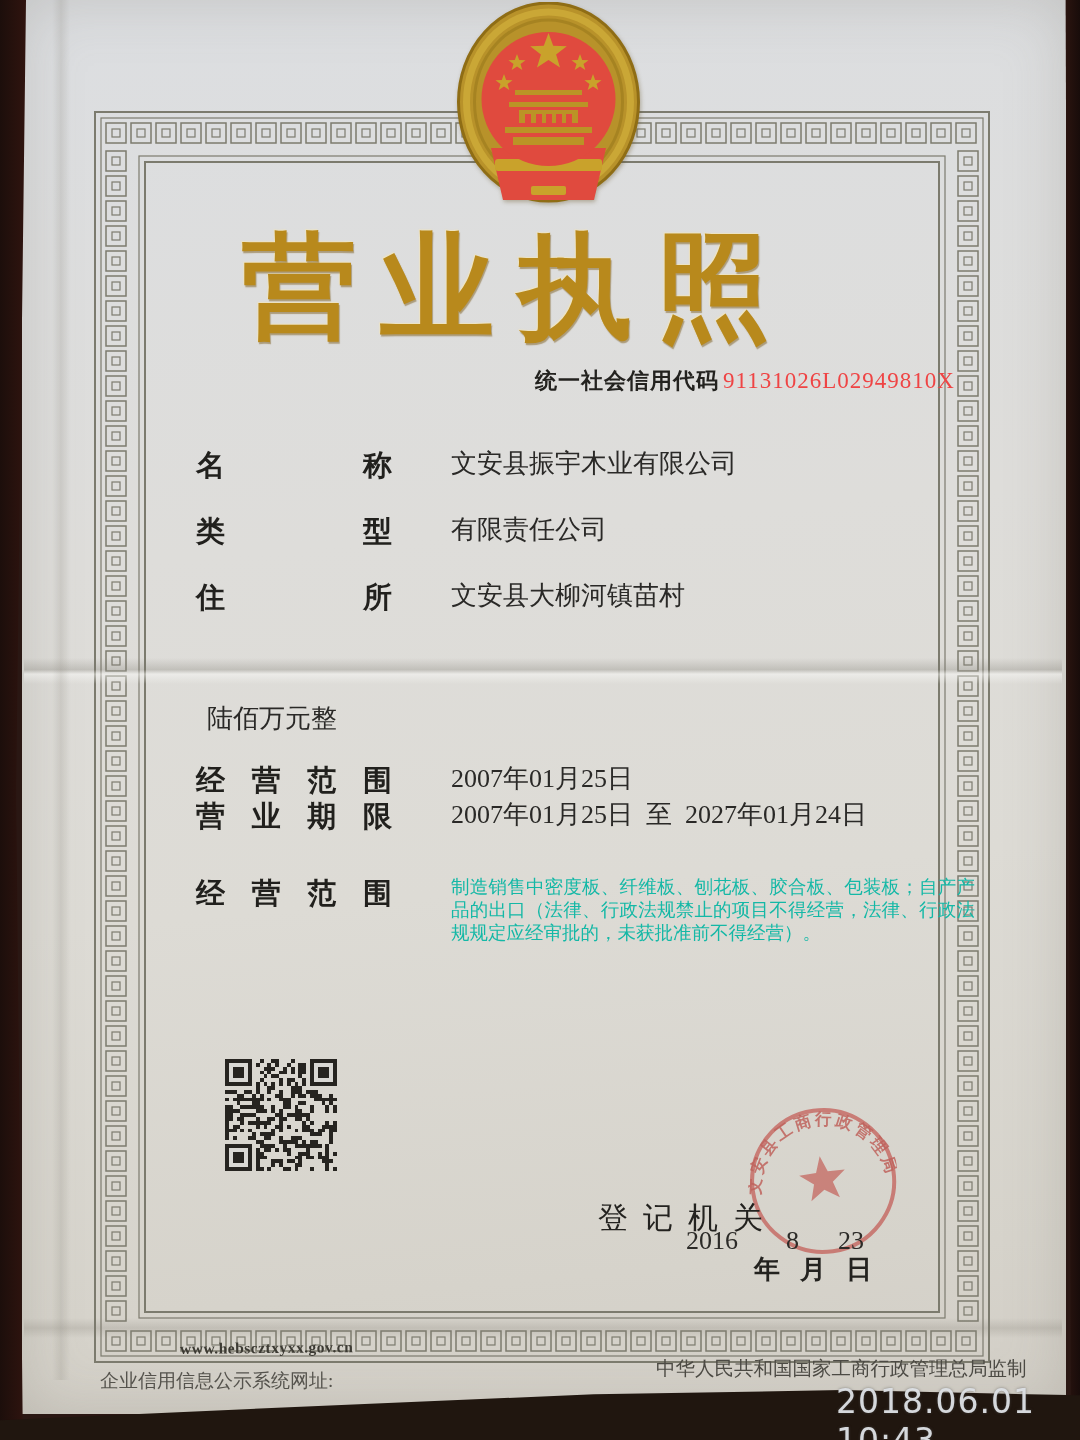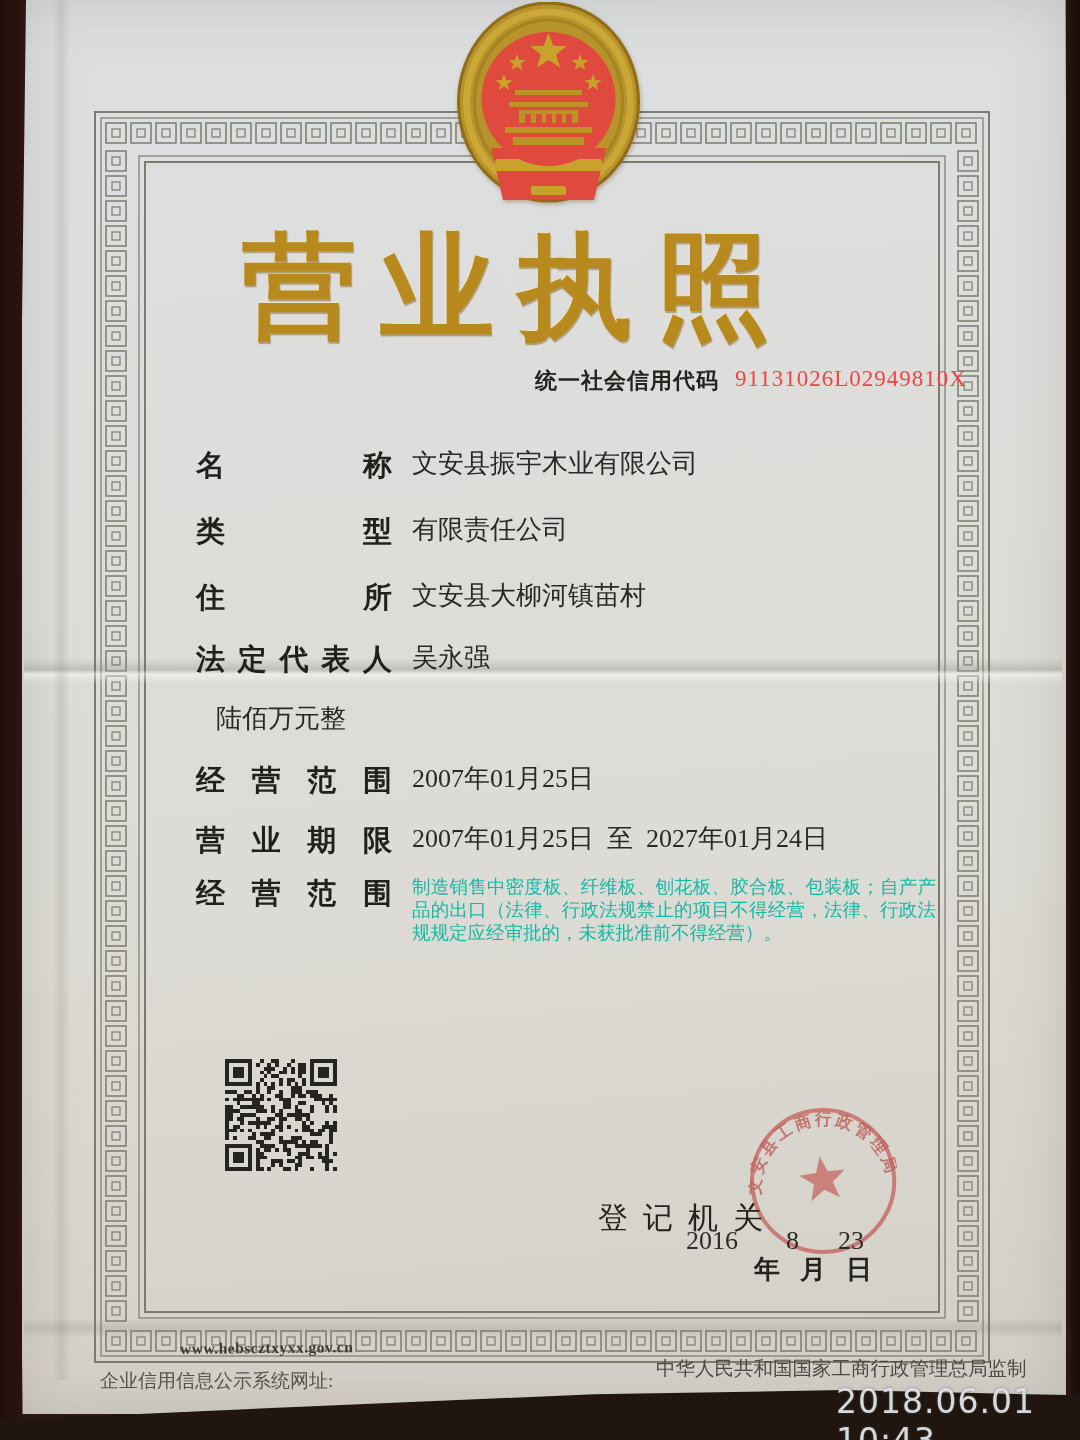--- a/index.html
+++ b/index.html
@@ -32,35 +32,35 @@
   
   .emblem{position:absolute;left:457px;top:2px;width:183px;height:202px;filter:drop-shadow(1px 2px 2px rgba(90,70,20,.35));}
   
   .title-row{
     position:absolute;left:242px;top:224px;width:528px;display:flex;justify-content:space-between;
     font-size:114px;font-weight:bold;color:#b8891c;line-height:1.1;
     text-shadow:1px 2px 1px rgba(110,75,5,.45),-1px -1px 1px rgba(255,235,170,.5);
     font-family:"Liberation Sans",sans-serif;
   }
   
-  .code-row{position:absolute;left:535px;top:366px;display:flex;gap:16px;align-items:flex-start;}
+  .code-row{position:absolute;left:535px;top:366px;display:flex;gap:4px;align-items:center;}
   .code-label{font-size:22px;font-weight:bold;color:#23221f;letter-spacing:1px;}
   .code-value{font-size:23px;color:#ef4444;font-family:Liberation Serif, serif;letter-spacing:1px;}
   
-  .row{position:absolute;left:196px;display:flex;align-items:flex-start;}
+  .row{position:absolute;left:196px;display:flex;align-items:flex-start;gap:48px;}
   .row .label{
     width:196px;flex:0 0 196px;font-size:29px;font-weight:bold;color:#21201d;
     text-align:justify;text-align-last:justify;line-height:1.2;
   }
   .row .value{
-    margin-left:20px;font-size:26px;color:#2a2927;font-family:"Liberation Serif",serif;
+    margin-left:11px;font-size:26px;color:#2a2927;font-family:"Liberation Serif",serif;
     white-space:pre-wrap;line-height:1.25;
   }
   .r0{top:448px}.r1{top:514px}.r2{top:580px}.r3{top:642px}
-  .r4{top:703px}.r5{top:763px}.r6{top:823px}.r7{top:876px}
+  .r4{top:703px}.r5{top:763px}.r6{top:799px}.r7{top:876px}
   .r7 .value{font-size:18.5px;width:524px;line-height:23px;color:#14b8a6;text-align:justify;}
   
   .qr{position:absolute;left:225px;top:1059px;}
   
   .seal{position:absolute;left:748px;top:1104px;opacity:.85;transform:rotate(-8deg);}
   
   .reg-label{position:absolute;left:560px;top:1198px;font-size:30px;font-weight:normal;color:#23221f;letter-spacing:15px;margin-left:38px;}
   .reg-num{position:absolute;font-size:26px;color:#2c2b28;font-family:"Liberation Serif",serif;}
   .reg-year{left:686px;top:1226px;}
   .reg-month{left:786px;top:1226px;}
@@ -475,24 +475,20 @@
     <div class="value">文安县振宇木业有限公司</div>
   </div>
   <div class="row r1">
     <div class="label">类型</div>
     <div class="value">有限责任公司</div>
   </div>
   <div class="row r2">
     <div class="label">住所</div>
     <div class="value">文安县大柳河镇苗村</div>
   </div>
-  <div class="row r3">
-    <div class="label">法定代表人</div>
-    <div class="value">吴永强</div>
-  </div>
   <div class="row r4">
     <div class="value">陆佰万元整</div>
   </div>
   <div class="row r5">
     <div class="label">经营范围</div>
     <div class="value">2007年01月25日</div>
   </div>
   <div class="row r6">
     <div class="label">营业期限</div>
     <div class="value">2007年01月25日  至  2027年01月24日</div>

